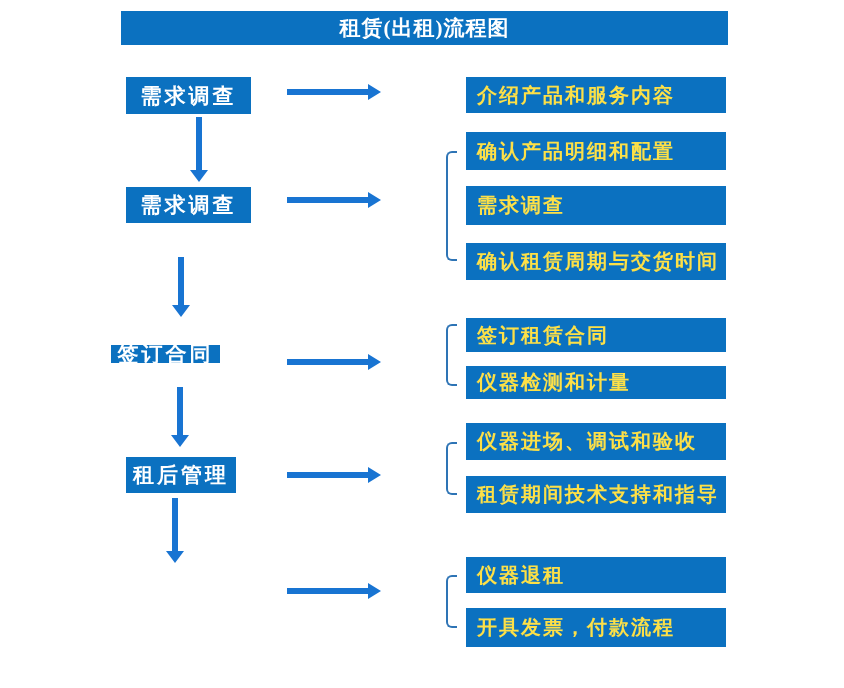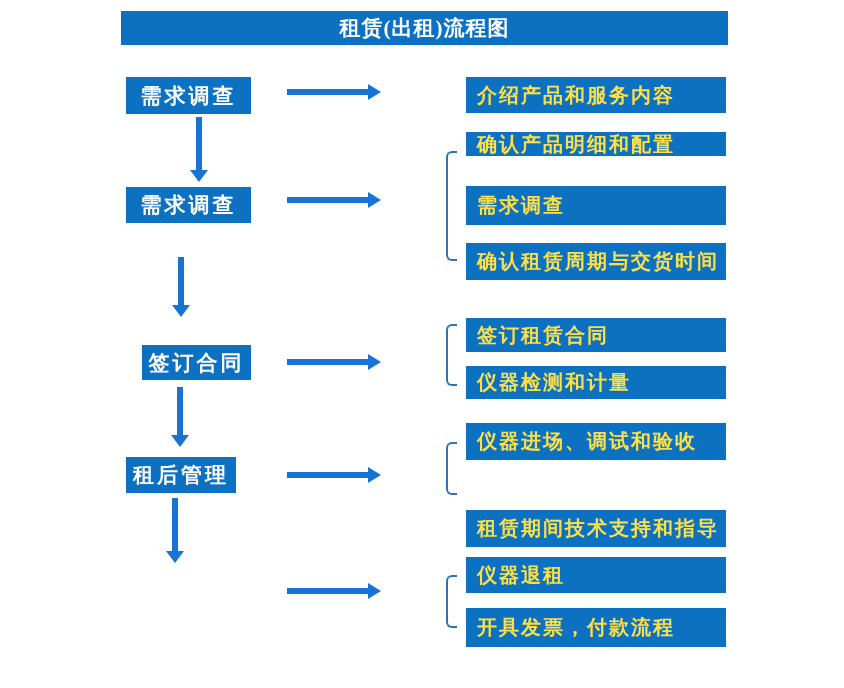--- a/index.html
+++ b/index.html
@@ -31,40 +31,40 @@
   .v-arrow .shaft{position:absolute;left:6px;top:0;width:6px;height:calc(100% - 12px);background:var(--arrow);}
   .v-arrow .head{position:absolute;bottom:0;left:0;width:0;height:0;
     border-left:9px solid transparent;border-right:9px solid transparent;border-top:12px solid var(--arrow);}
   .bracket{
     position:absolute;left:422px;width:11px;box-sizing:border-box;
     border:2px solid var(--bracket);border-right:none;border-radius:6px 0 0 6px;background:transparent;
   }
   
   #step1{left:102px;top:77px;width:125px;height:37px;}
   #step2{left:102px;top:187px;width:125px;height:36px;}
-  #step3{left:118px;top:345px;width:109px;height:35px;}
+  #step3{left:87px;top:345px;width:109px;height:18px;}
   #step4{left:102px;top:457px;width:110px;height:36px;}
   #step5{left:100px;top:573px;width:110px;height:39px;}
   #v1{left:166px;top:117px;height:65px;}
   #v2{left:148px;top:257px;height:60px;}
   #v3{left:147px;top:387px;height:60px;}
   #v4{left:142px;top:498px;height:65px;}
   #h1{left:263px;top:84px;}
   #h2{left:263px;top:192px;}
   #h3{left:263px;top:354px;}
   #h4{left:263px;top:467px;}
   #h5{left:263px;top:583px;}
   #d1{top:77px;height:36px;}
-  #d2{top:132px;height:24px;font-family:Liberation Serif, serif;}
+  #d2{top:132px;height:38px;font-family:Liberation Serif, serif;}
   #d3{top:186px;height:39px;}
   #d4{top:243px;height:37px;}
   #d5{top:318px;height:34px;}
   #d6{top:366px;height:33px;}
   #d7{top:423px;height:37px;font-family:Liberation Mono, monospace;}
-  #d8{top:510px;height:37px;}
+  #d8{top:476px;height:37px;}
   #d9{top:557px;height:36px;}
   #d10{top:608px;height:39px;}
   #b1{top:151px;height:110px;}
   #b2{top:324px;height:62px;}
   #b3{top:442px;height:53px;}
   #b4{top:575px;height:53px;}
 </style>
 </head>
 <body>
 

